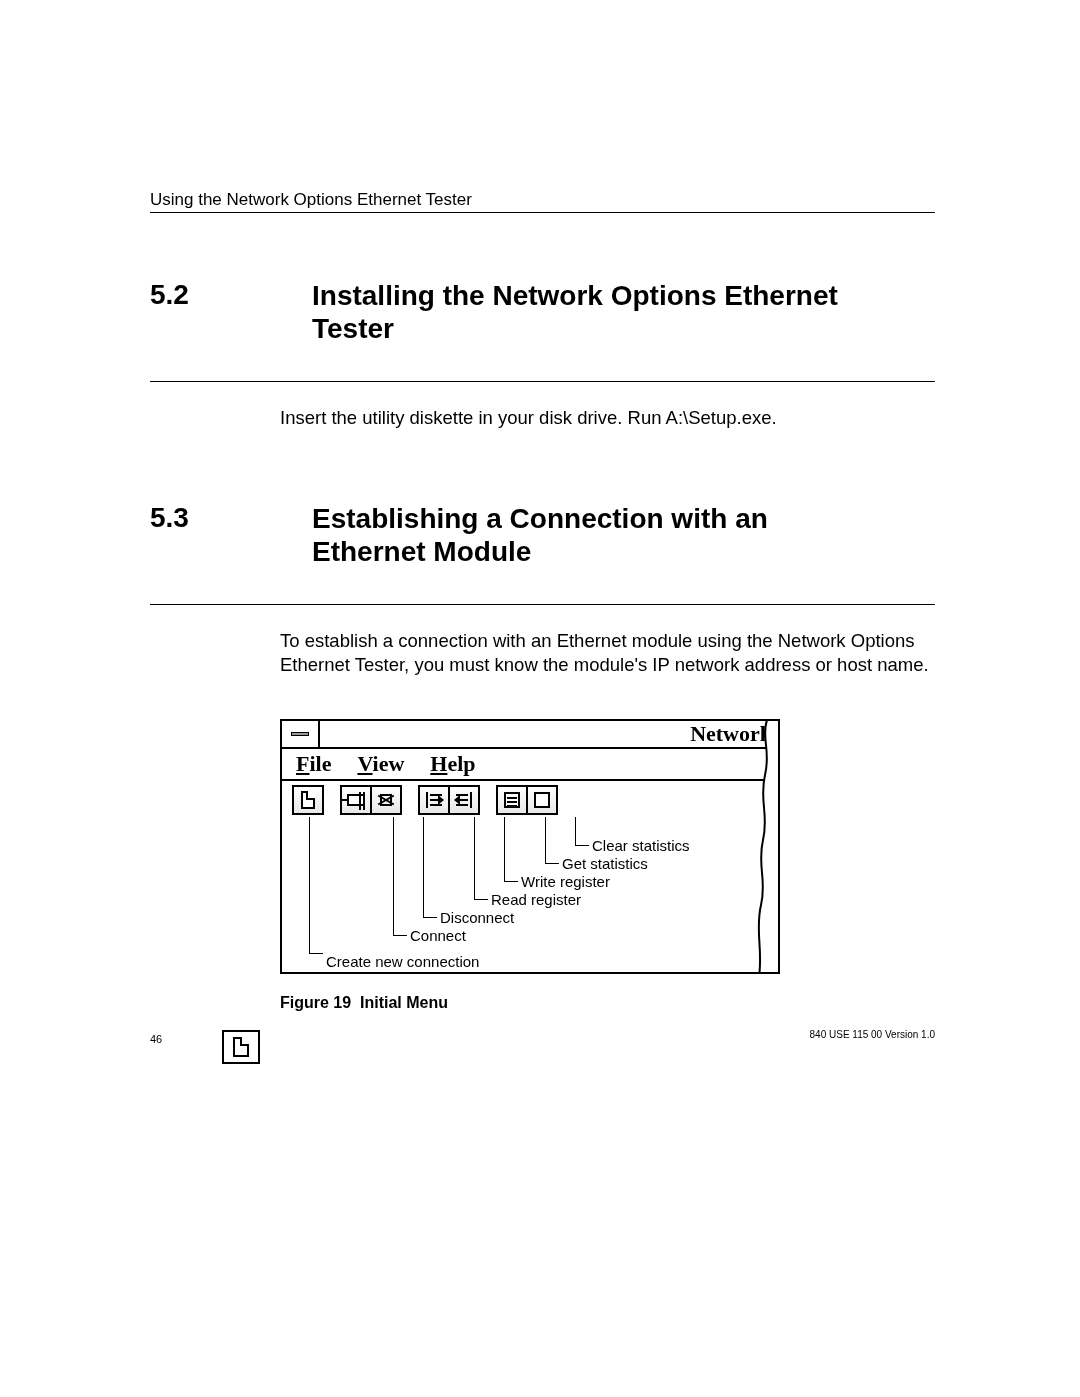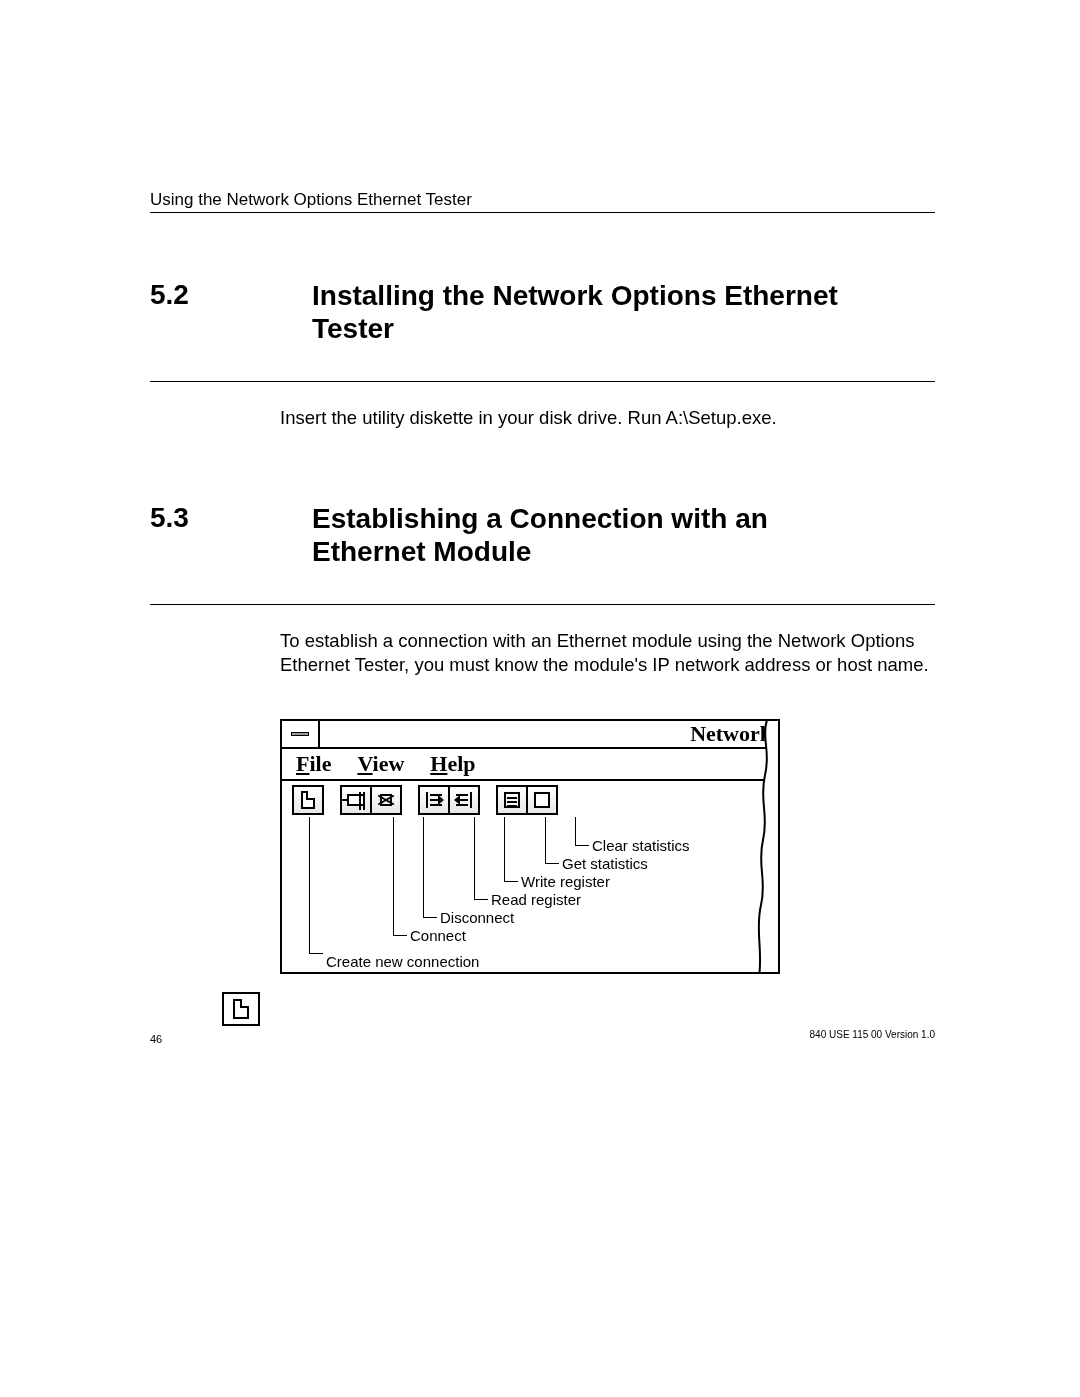--- a/index.html
+++ b/index.html
@@ -337,20 +337,23 @@
         <div class="callout-line" style="left:27px;top:136px;width:14px;height:1px;"></div>
         <div class="callout-text" style="left:44px;top:136px;">Create new connection</div>
       </div>
 
       <svg class="torn-edge" viewBox="0 0 26 257" preserveAspectRatio="none">
         <path d="M26,0 L26,257 L6,257 C10,230 2,210 8,185 C14,160 4,145 10,120 C16,95 6,80 12,55 C18,30 8,18 14,0 Z" fill="#fff" stroke="#000" stroke-width="2"></path>
       </svg>
 
     </div>
 
+    <div class="figure-caption">
+      <span>Figure 19</span>&nbsp;&nbsp;<span>Initial Menu</span>
+    </div>
   </div>
 
   <div class="note-row" style="margin-left:0;">
     <div class="margin-icon" style="margin-left:72px;">
       <div class="icon-doc"></div>
     </div>
   </div>
 
   <div class="footer">
     <span class="page-num">46</span>

